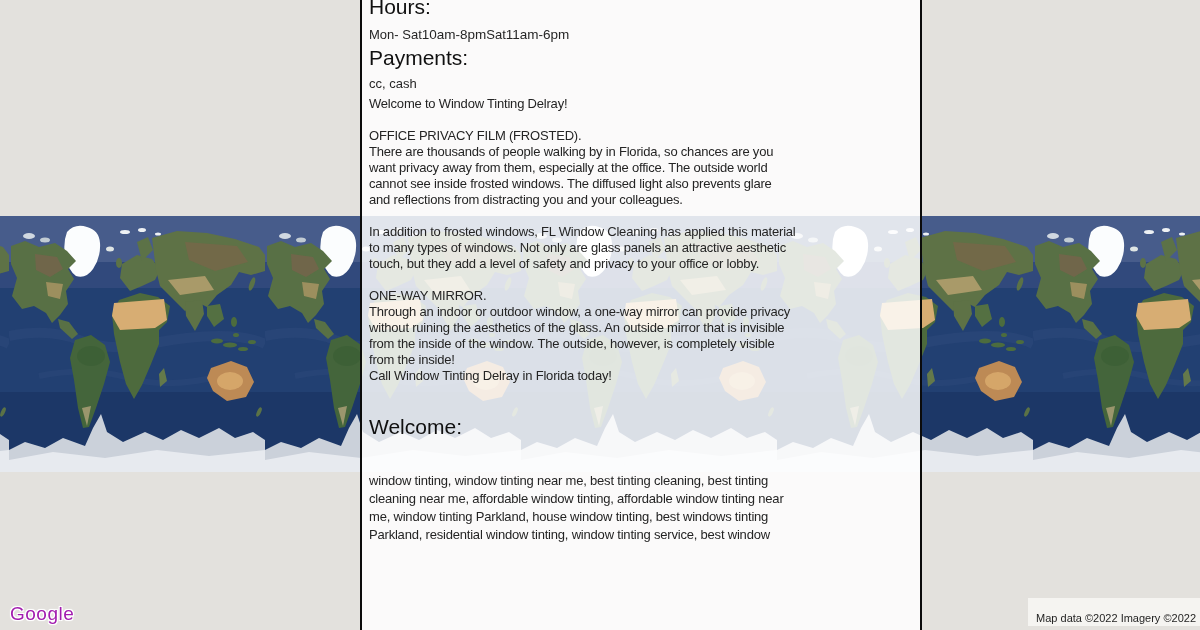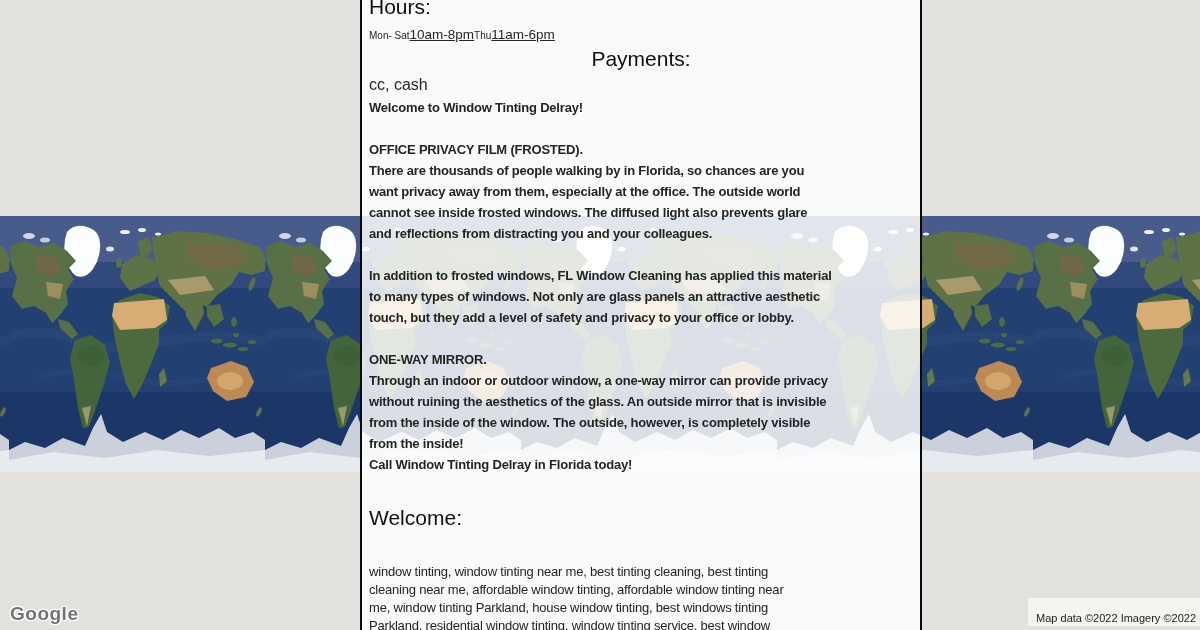--- a/index.html
+++ b/index.html
@@ -17,23 +17,23 @@
     height:256px;width:1600px;
     display:flex;
     z-index:0;
   }
   .map-strip svg{flex:0 0 256px;width:256px;height:256px;display:block;}
   .google-logo{
     position:absolute;
     left:10px;bottom:5px;
     z-index:3;
     font-size:19px;
-    font-weight:bold;
+    font-weight:normal;
     letter-spacing:.5px;
-    color:#737373;
+    color:#a21caf;
     text-shadow:-1px -1px 0 #fff,1px -1px 0 #fff,-1px 1px 0 #fff,1px 1px 0 #fff,0 0 3px #fff;
     cursor:pointer;
     user-select:none;
   }
   .attribution{
     position:absolute;
     right:0;bottom:4px;
     z-index:3;
     font-size:11px;
     color:#1f1f1f;
@@ -56,44 +56,43 @@
     color:#1c1c1c;
   }
   .panel h2{
     font-size:21px;
     line-height:24px;
     font-weight:400;
     color:#101010;
     margin:0;
   }
   .h-hours{margin-top:-5px !important;}
-  .h-payments{margin-top:3px !important;text-align:center;}
+  .h-payments{margin-top:3px !important;}
   .h-description{margin-top:2px !important;}
   .h-keywords{margin-top:31px !important;}
   .hours-line{
     margin:7px 0 0;
     line-height:16px;
     color:#262626;
   }
-  .hours-line .sm{font-size:10px;}
-  .hours-line .lg{font-size:13.5px;text-decoration:underline;}
+  .hours-line .sm{font-size:13px;}
+  .hours-line .lg{font-size:13.5px;}
   .payments-line{
     margin:6px 0 0;
-    font-size:16px;
+    font-size:13px;
     line-height:16px;
     color:#262626;
   }
   .desc{
     margin:4px 0 0;
     font-size:13px;
-    line-height:21px;
+    line-height:16px;
     letter-spacing:-.2px;
     white-space:pre-line;
     color:#242424;
-    font-weight:bold;
   }
   .keywords{
     margin:33px 0 0;
     font-size:13px;
     line-height:18px;
     letter-spacing:-.2px;
     white-space:pre-line;
     color:#242424;
   }
 </style>
@@ -446,21 +445,21 @@
       <ellipse cx="149" cy="18" rx="3" ry="1.5" fill="#eef1f4"></ellipse>
     </svg>
     </div>
 
   <div class="google-logo">Google</div>
 
   <div class="attribution">Map data ©2022 Imagery ©2022</div>
 
   <div class="panel">
     <h2 class="h-hours">Hours:</h2>
-    <p class="hours-line"><span class="sm">Mon- Sat</span><span class="lg">10am-8pm</span><span class="sm">Thu</span><span class="lg">11am-6pm</span></p>
+    <p class="hours-line"><span class="sm">Mon- Sat</span><span class="lg">10am-8pm</span><span class="sm">Sat</span><span class="lg">11am-6pm</span></p>
 
     <h2 class="h-payments">Payments:</h2>
     <p class="payments-line">cc, cash</p>
 
     <div class="desc">Welcome to Window Tinting Delray!
 
 OFFICE PRIVACY FILM (FROSTED).
 There are thousands of people walking by in Florida, so chances are you
 want privacy away from them, especially at the office. The outside world
 cannot see inside frosted windows. The diffused light also prevents glare

